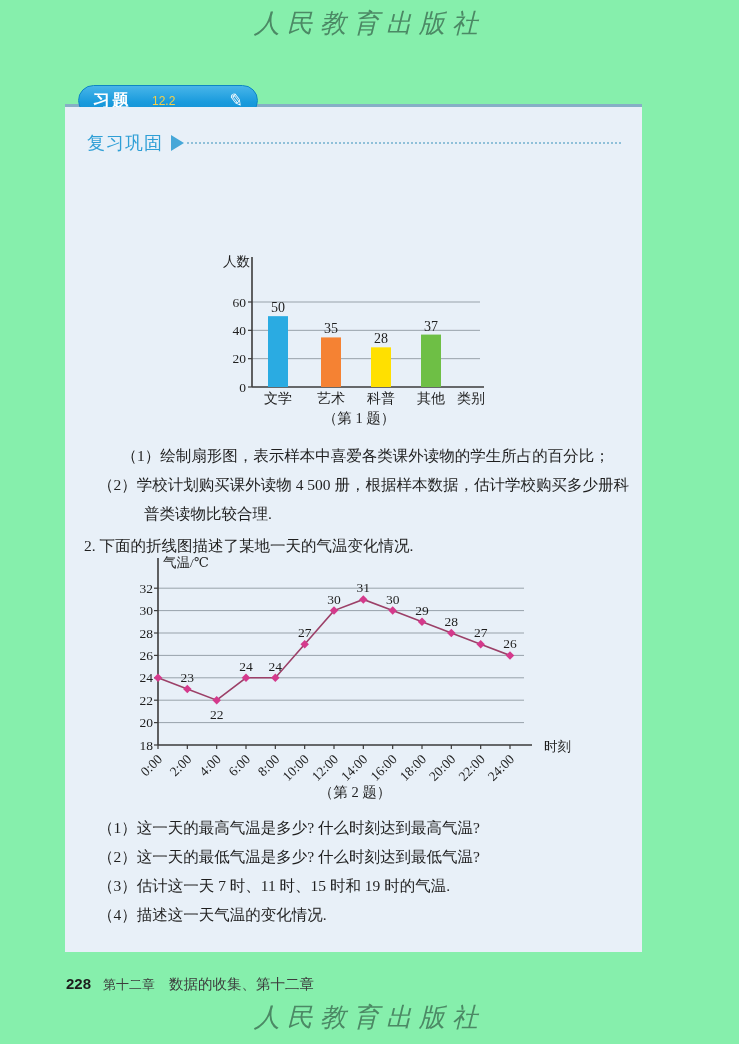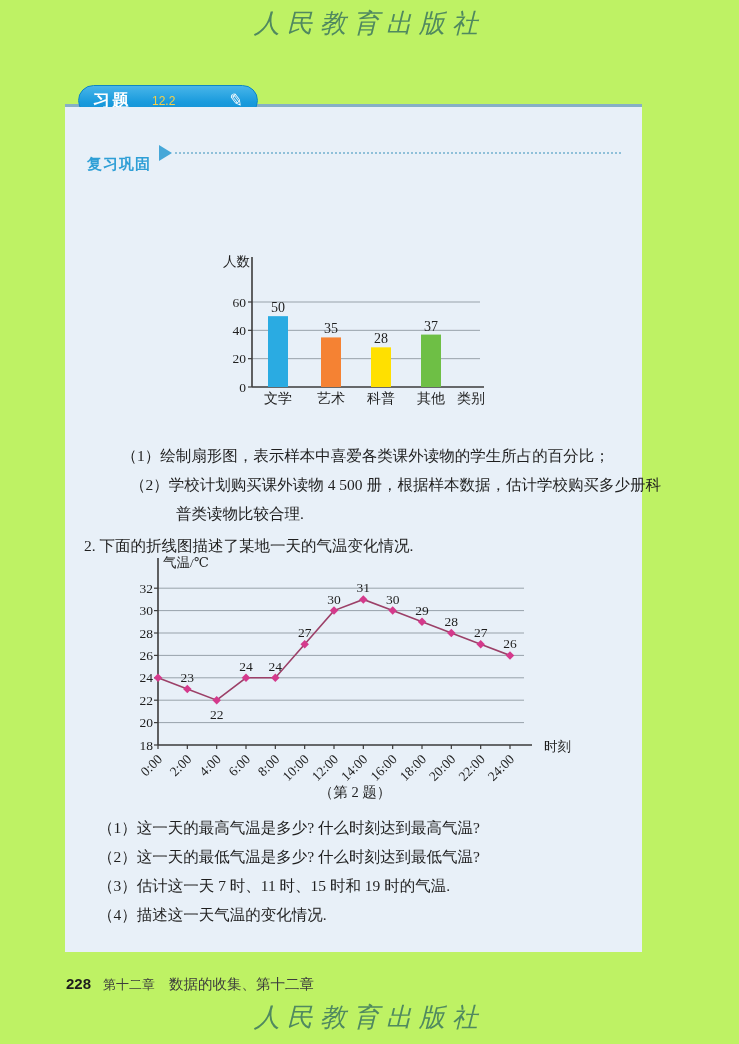--- a/index.html
+++ b/index.html
@@ -1,17 +1,17 @@
 <!DOCTYPE html>
 <html><head>
 <meta charset="utf-8">
 <style>
   * { margin:0; padding:0; box-sizing:border-box; }
   body { background:#ffffff; font-family:"Liberation Serif","DejaVu Serif",serif; }
-  .page { position:relative; width:739px; height:1044px; background:#bef264; overflow:hidden; }
+  .page { position:relative; width:739px; height:1044px; background:#86efac; overflow:hidden; }
 
   .calligraphy {
     position:absolute; width:100%; text-align:center;
     font-family:"DejaVu Serif","Liberation Serif",serif;
     font-style:italic; color:#47815f; letter-spacing:7px; font-size:26px;
     opacity:.92;
   }
   .calligraphy.top { top:6px; }
   .calligraphy.bottom { top:1000px; }
 
@@ -24,22 +24,22 @@
     display:flex; align-items:center; padding:0 14px; gap:21px;
     font-family:"Liberation Sans","DejaVu Sans",sans-serif;
   }
   .badge .lbl { color:#ffffff; font-weight:bold; font-size:17px; letter-spacing:2px; }
   .badge .num { color:#f7d046; font-weight:normal; font-size:12px;text-align:right; }
   .badge .pencil { color:#ffffff; font-size:17px; margin-left:auto; transform:rotate(8deg); }
 
   .content { position:absolute; left:65px; top:107px; width:577px; height:845px; background:#e8f0f8; }
 
   .section-head { position:absolute; left:22px; top:24px; width:540px; display:flex; align-items:center; }
-  .section-title { color:#2f9fd6; font-weight:bold; font-size:15px;
-    font-family:"Liberation Sans","DejaVu Sans",sans-serif; letter-spacing:1px;margin-top:24px; }
+  .section-title { color:#2f9fd6; font-weight:normal; font-size:18px;
+    font-family:"Liberation Sans","DejaVu Sans",sans-serif; letter-spacing:1px; }
   .tri { width:0; height:0; border-left:13px solid #46a7d8; border-top:8px solid transparent;
     border-bottom:8px solid transparent; margin-left:8px; }
   .dots { flex:1; border-top:2px dotted #8fc0d9; margin:0 6px 0 3px; height:0; }
 
   .para { position:absolute; font-size:15.5px; line-height:29px; color:#1f1f1f; }
   .hang20 { padding-left:20px; text-indent:-20px; }
   .hang46 { padding-left:46px; text-indent:-46px; }
 
   .caption { position:absolute; font-size:14.5px; color:#1f1f1f; text-align:center; }
 
@@ -98,24 +98,25 @@
         <rect x="181" y="95.33333333333333" width="20" height="39.66666666666667" fill="#ffe000"></rect>
         <text x="191" y="91.33333333333333" text-anchor="middle" font-size="14" fill="#1f1f1f">28</text>
         <text x="191" y="151" text-anchor="middle" font-size="14" fill="#1f1f1f">科普</text>
         <rect x="231" y="82.58333333333333" width="20" height="52.41666666666667" fill="#6ebf45"></rect>
         <text x="241" y="78.58333333333333" text-anchor="middle" font-size="14" fill="#1f1f1f">37</text>
         <text x="241" y="151" text-anchor="middle" font-size="14" fill="#1f1f1f">其他</text>
         <text x="60" y="14" text-anchor="end" font-size="13.5" fill="#1f1f1f">人数</text>
         <text x="281" y="151" text-anchor="middle" font-size="14" fill="#1f1f1f">类别</text>
       </svg>
 
+    <div class="caption" style="left:194px; top:302px; width:200px;">（第 1 题）</div>
 
     <p class="para hang46" style="left:33px; top:334px; width:535px;text-align:center;"><span>（1）</span><span>绘制扇形图，表示样本中喜爱各类课外读物的学生所占的百分比；</span></p>
 
-    <p class="para hang46" style="left:33px; top:363px; width:535px;margin-left:32px;"><span>（2）</span><span>学校计划购买课外读物 4 500 册，根据样本数据，估计学校购买多少册科普类读物比较合理.</span></p>
+    <p class="para hang46" style="left:33px; top:363px; width:535px;"><span>（2）</span><span>学校计划购买课外读物 4 500 册，根据样本数据，估计学校购买多少册科普类读物比较合理.</span></p>
 
     <p class="para hang20" style="left:19px; top:424px; width:552px;"><span>2.</span> <span>下面的折线图描述了某地一天的气温变化情况.</span></p>
 
     <svg id="line-chart" style="left:55px; top:441px;" width="480" height="240">
         <line x1="34" y1="197" x2="38" y2="197" stroke="#3b3b3b" stroke-width="1.2"></line>
         <text x="33" y="201.5" text-anchor="end" font-size="13.5" fill="#1f1f1f">18</text>
         <line x1="38" y1="174.6" x2="404" y2="174.6" stroke="#98a2aa" stroke-width="1"></line>
         <line x1="34" y1="174.6" x2="38" y2="174.6" stroke="#3b3b3b" stroke-width="1.2"></line>
         <text x="33" y="179.1" text-anchor="end" font-size="13.5" fill="#1f1f1f">20</text>
         <line x1="38" y1="152.2" x2="404" y2="152.2" stroke="#98a2aa" stroke-width="1"></line>

